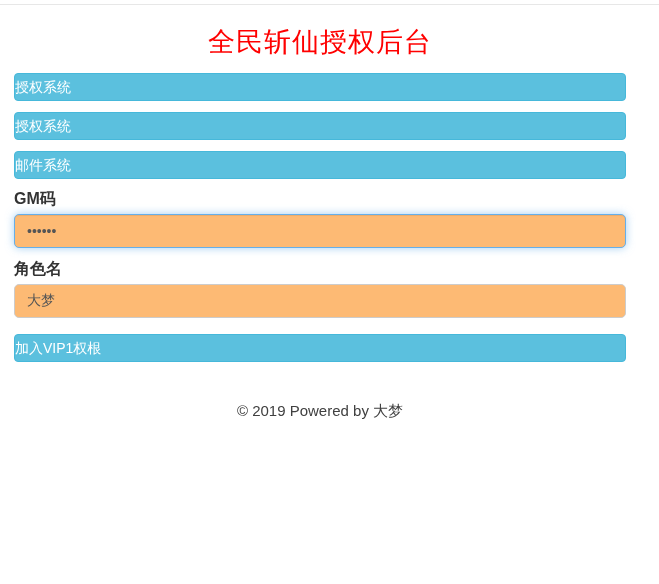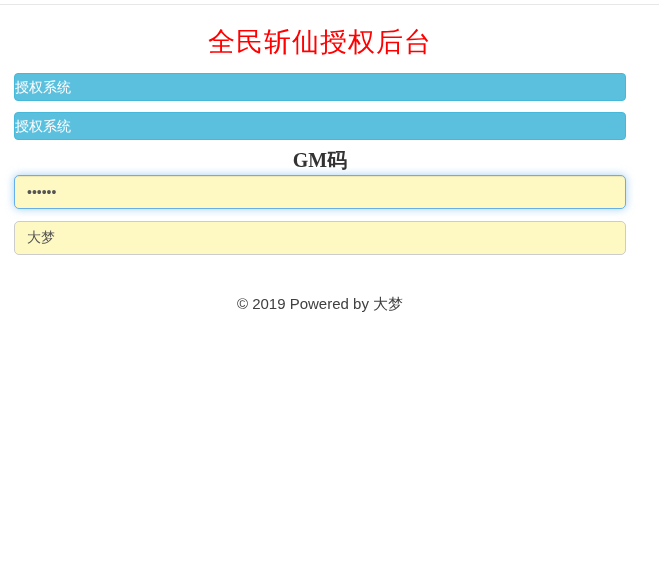--- a/index.html
+++ b/index.html
@@ -38,37 +38,35 @@
     border-radius: 4px;
     color: #ffffff;
     font-size: 14px;
     line-height: 26px;
     text-align: left;
     cursor: pointer;
     font-family: "Liberation Sans", "DejaVu Sans", sans-serif;
   }
   .field-label {
     display: block;
-    text-align: center;
-    font-size: 20px;
+    font-size: 16px;
     font-weight: 700;
     color: #333333;
     margin-top: 0;
     margin-bottom: 6px;
     line-height: 18px;
-    font-family: Liberation Serif, serif;
   }
   .form-control {
     display: block;
     width: 100%;
     height: 34px;
     padding: 6px 12px;
     font-size: 14px;
     color: #555555;
-    background: #fef9c3;
+    background: #fdba74;
     border: 1px solid #cccccc;
     border-radius: 5px;
     outline: none;
     font-family: "Liberation Sans", "DejaVu Sans", sans-serif;
   }
   .form-control.focused {
     border-color: #66afe9;
     box-shadow: inset 0 1px 1px rgba(0,0,0,.075), 0 0 8px rgba(102,175,233,.6);
   }
   .gm-group { margin-top: 3px; margin-bottom: 12px; }
@@ -87,29 +85,32 @@
 <div class="top-divider"></div>
 
 <div class="container">
 
   <h1 class="page-title">全民斩仙授权后台</h1>
 
   <button class="btn-info">授权系统</button>
 
   <button class="btn-info">授权系统</button>
 
+  <button class="btn-info">邮件系统</button>
 
   <div class="gm-group">
     <label class="field-label">GM码</label>
     <input type="password" class="form-control focused" value="••••••" style="">
   </div>
 
   <div class="role-group">
+    <label class="field-label">角色名</label>
     <input type="text" class="form-control" value="大梦" style="">
   </div>
 
   <div class="vip-group">
+    <button class="btn-info">加入VIP1权根</button>
 
   </div>
 
   <div class="footer">© 2019 Powered by 大梦</div>
 
 </div>
 
 </body></html>

